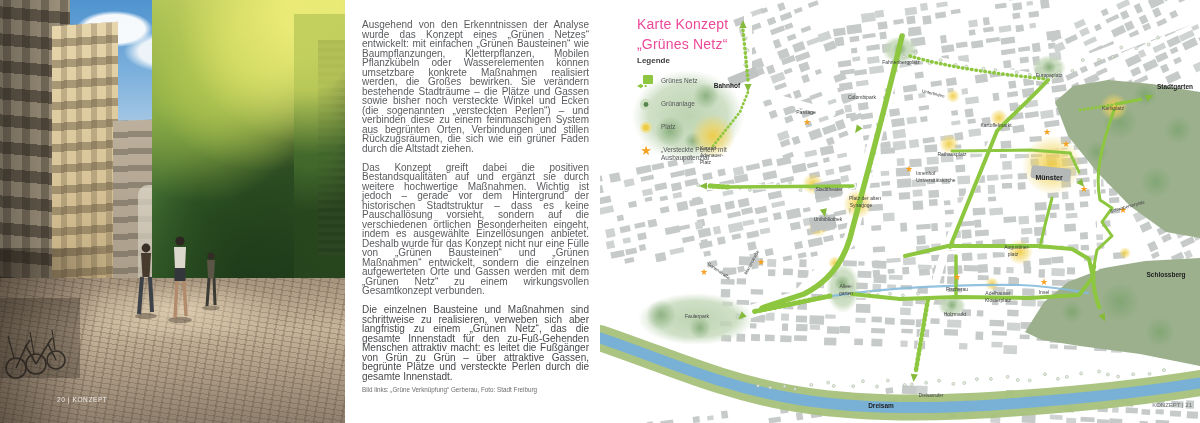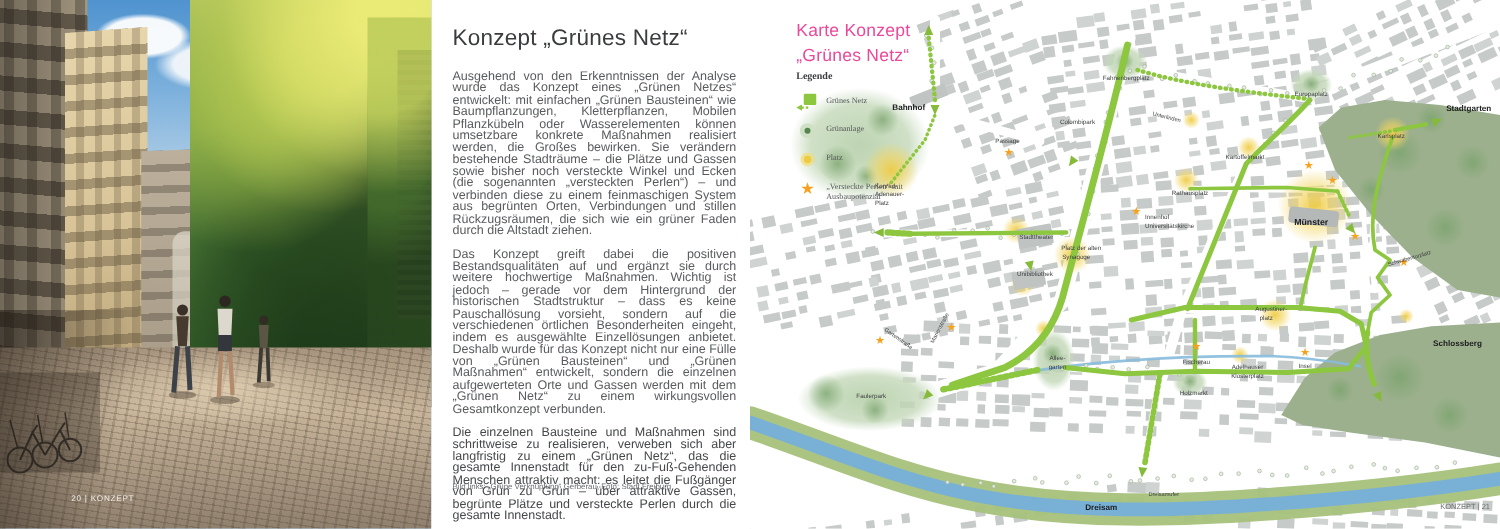--- a/index.html
+++ b/index.html
@@ -61,21 +61,21 @@
   .article p.strong{font-weight:normal;color:#46484b;}
   .caption{position:absolute;left:362px;top:386px;width:230px;font-size:6.3px;color:#6b6d70;}
 
   
   .page-divider{position:absolute;left:600px;top:0;width:1px;height:423px;background:#e4e4e4;}
 
   
   .map-page{position:absolute;left:600px;top:0;width:600px;height:423px;background:#fff;}
   .map-page svg.map{position:absolute;left:0;top:0;}
   .map-title{position:absolute;left:37px;top:14px;font-size:14px;line-height:1.45;color:#ec4899;font-weight:500;letter-spacing:.2px;}
-  .legend{position:absolute;left:37px;top:56px;width:120px;font-family:Liberation Serif, serif;}
+  .legend{position:absolute;left:37px;top:56px;width:120px;}
   .legend-heading{font-size:8px;font-weight:bold;color:#3a3c3e;margin-bottom:9px;}
   .legend-item{display:flex;align-items:flex-start;margin-bottom:8px;}
   .legend-item .licon{width:18px;height:15px;flex:0 0 18px;margin-right:6px;}
   .legend-item .llabel{font-size:6.5px;line-height:1.25;color:#55575a;padding-top:3px;max-width:84px;}
   .ml{font-family:"Liberation Sans",sans-serif;}
   .star{font-size:9px;}
 </style>
 </head>
 <body>
 
@@ -119,21 +119,20 @@
       <circle cx="93" cy="28" r="3.6" fill="#332c24"></circle>
       <path d="M89,32 h8 l-1,18 h-6 z" fill="#5a5544"></path>
       <path d="M91,50 L89,78 M96,50 L97,77" stroke="#3c3a34" stroke-width="3"></path>
     </g>
   </svg>
   <div class="ph-shadow"></div>
   <div class="ph-footer">20 | KONZEPT</div>
 </div>
 
 <div class="article">
-  <h1>Konzept „Grünes Netz“</h1>
   <p>Ausgehend von den Erkenntnissen der Analyse wurde das Konzept eines „Grünen Netzes“ entwickelt: mit einfachen „Grünen Bausteinen“ wie Baumpflanzungen, Kletterpflanzen, Mobilen Pflanzkübeln oder Wasserelementen können umsetzbare konkrete Maßnahmen realisiert werden, die Großes bewirken. Sie verändern bestehende Stadträume – die Plätze und Gassen sowie bisher noch versteckte Winkel und Ecken (die sogenannten „versteckten Perlen“) – und verbinden diese zu einem feinmaschigen System aus begrünten Orten, Verbindungen und stillen Rückzugsräumen, die sich wie ein grüner Faden durch die Altstadt ziehen.</p>
   <p>Das Konzept greift dabei die positiven Bestandsqualitäten auf und ergänzt sie durch weitere hochwertige Maßnahmen. Wichtig ist jedoch – gerade vor dem Hintergrund der historischen Stadtstruktur – dass es keine Pauschallösung vorsieht, sondern auf die verschiedenen örtlichen Besonderheiten eingeht, indem es ausgewählte Einzellösungen anbietet. Deshalb wurde für das Konzept nicht nur eine Fülle von „Grünen Bausteinen“ und „Grünen Maßnahmen“ entwickelt, sondern die einzelnen aufgewerteten Orte und Gassen werden mit dem „Grünen Netz“ zu einem wirkungsvollen Gesamtkonzept verbunden.</p>
   <p class="strong">Die einzelnen Bausteine und Maßnahmen sind schrittweise zu realisieren, verweben sich aber langfristig zu einem „Grünen Netz“, das die gesamte Innenstadt für den zu-Fuß-Gehenden Menschen attraktiv macht: es leitet die Fußgänger von Grün zu Grün – über attraktive Gassen, begrünte Plätze und versteckte Perlen durch die gesamte Innenstadt.</p>
 </div>
 <div class="caption">Bild links: „Grüne Verknüpfung“ Gerberau, Foto: Stadt Freiburg</div>
 
 <div class="page-divider"></div>
 
 <div class="map-page">
   <svg class="map" width="600" height="423" viewBox="0 0 600 423">

